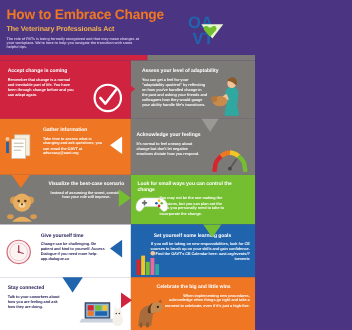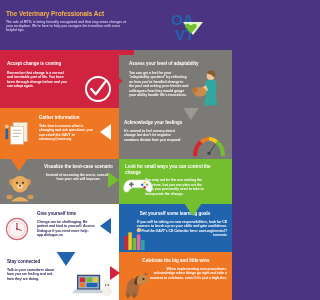--- a/index.html
+++ b/index.html
@@ -171,20 +171,21 @@
     border-left:10px solid #cf2340;
   }
   .tit-c { text-align:center; }
 </style>
 </head>
 <body>
 
 <div class="page">
 
   <div class="header">
+    <div class="h-title">How to Embrace Change</div>
     <div class="h-sub">The Veterinary Professionals Act</div>
     <div class="h-body">The role of RVTs is being formally recognized and that may mean changes at your workplace. We're here to help you navigate the transition with some helpful tips.</div>
 
     <svg class="logo" viewBox="0 0 112 68">
       <text x="6" y="30" font-family="Liberation Sans, sans-serif" font-size="30" font-weight="bold" fill="#2164ae">OA</text>
       <text x="14" y="60" font-family="Liberation Sans, sans-serif" font-size="30" font-weight="bold" fill="#2164ae">VT</text>
       <path d="M30 24 h40 l-20 26 z" fill="#e9f5d0"></path>
       <path d="M44 30 c-5 -6 -13 -1 -8 6 l10 11 l10 -11 c5 -7 -3 -12 -8 -6 z" fill="#74bf2f"></path>
     </svg>
   </div>

